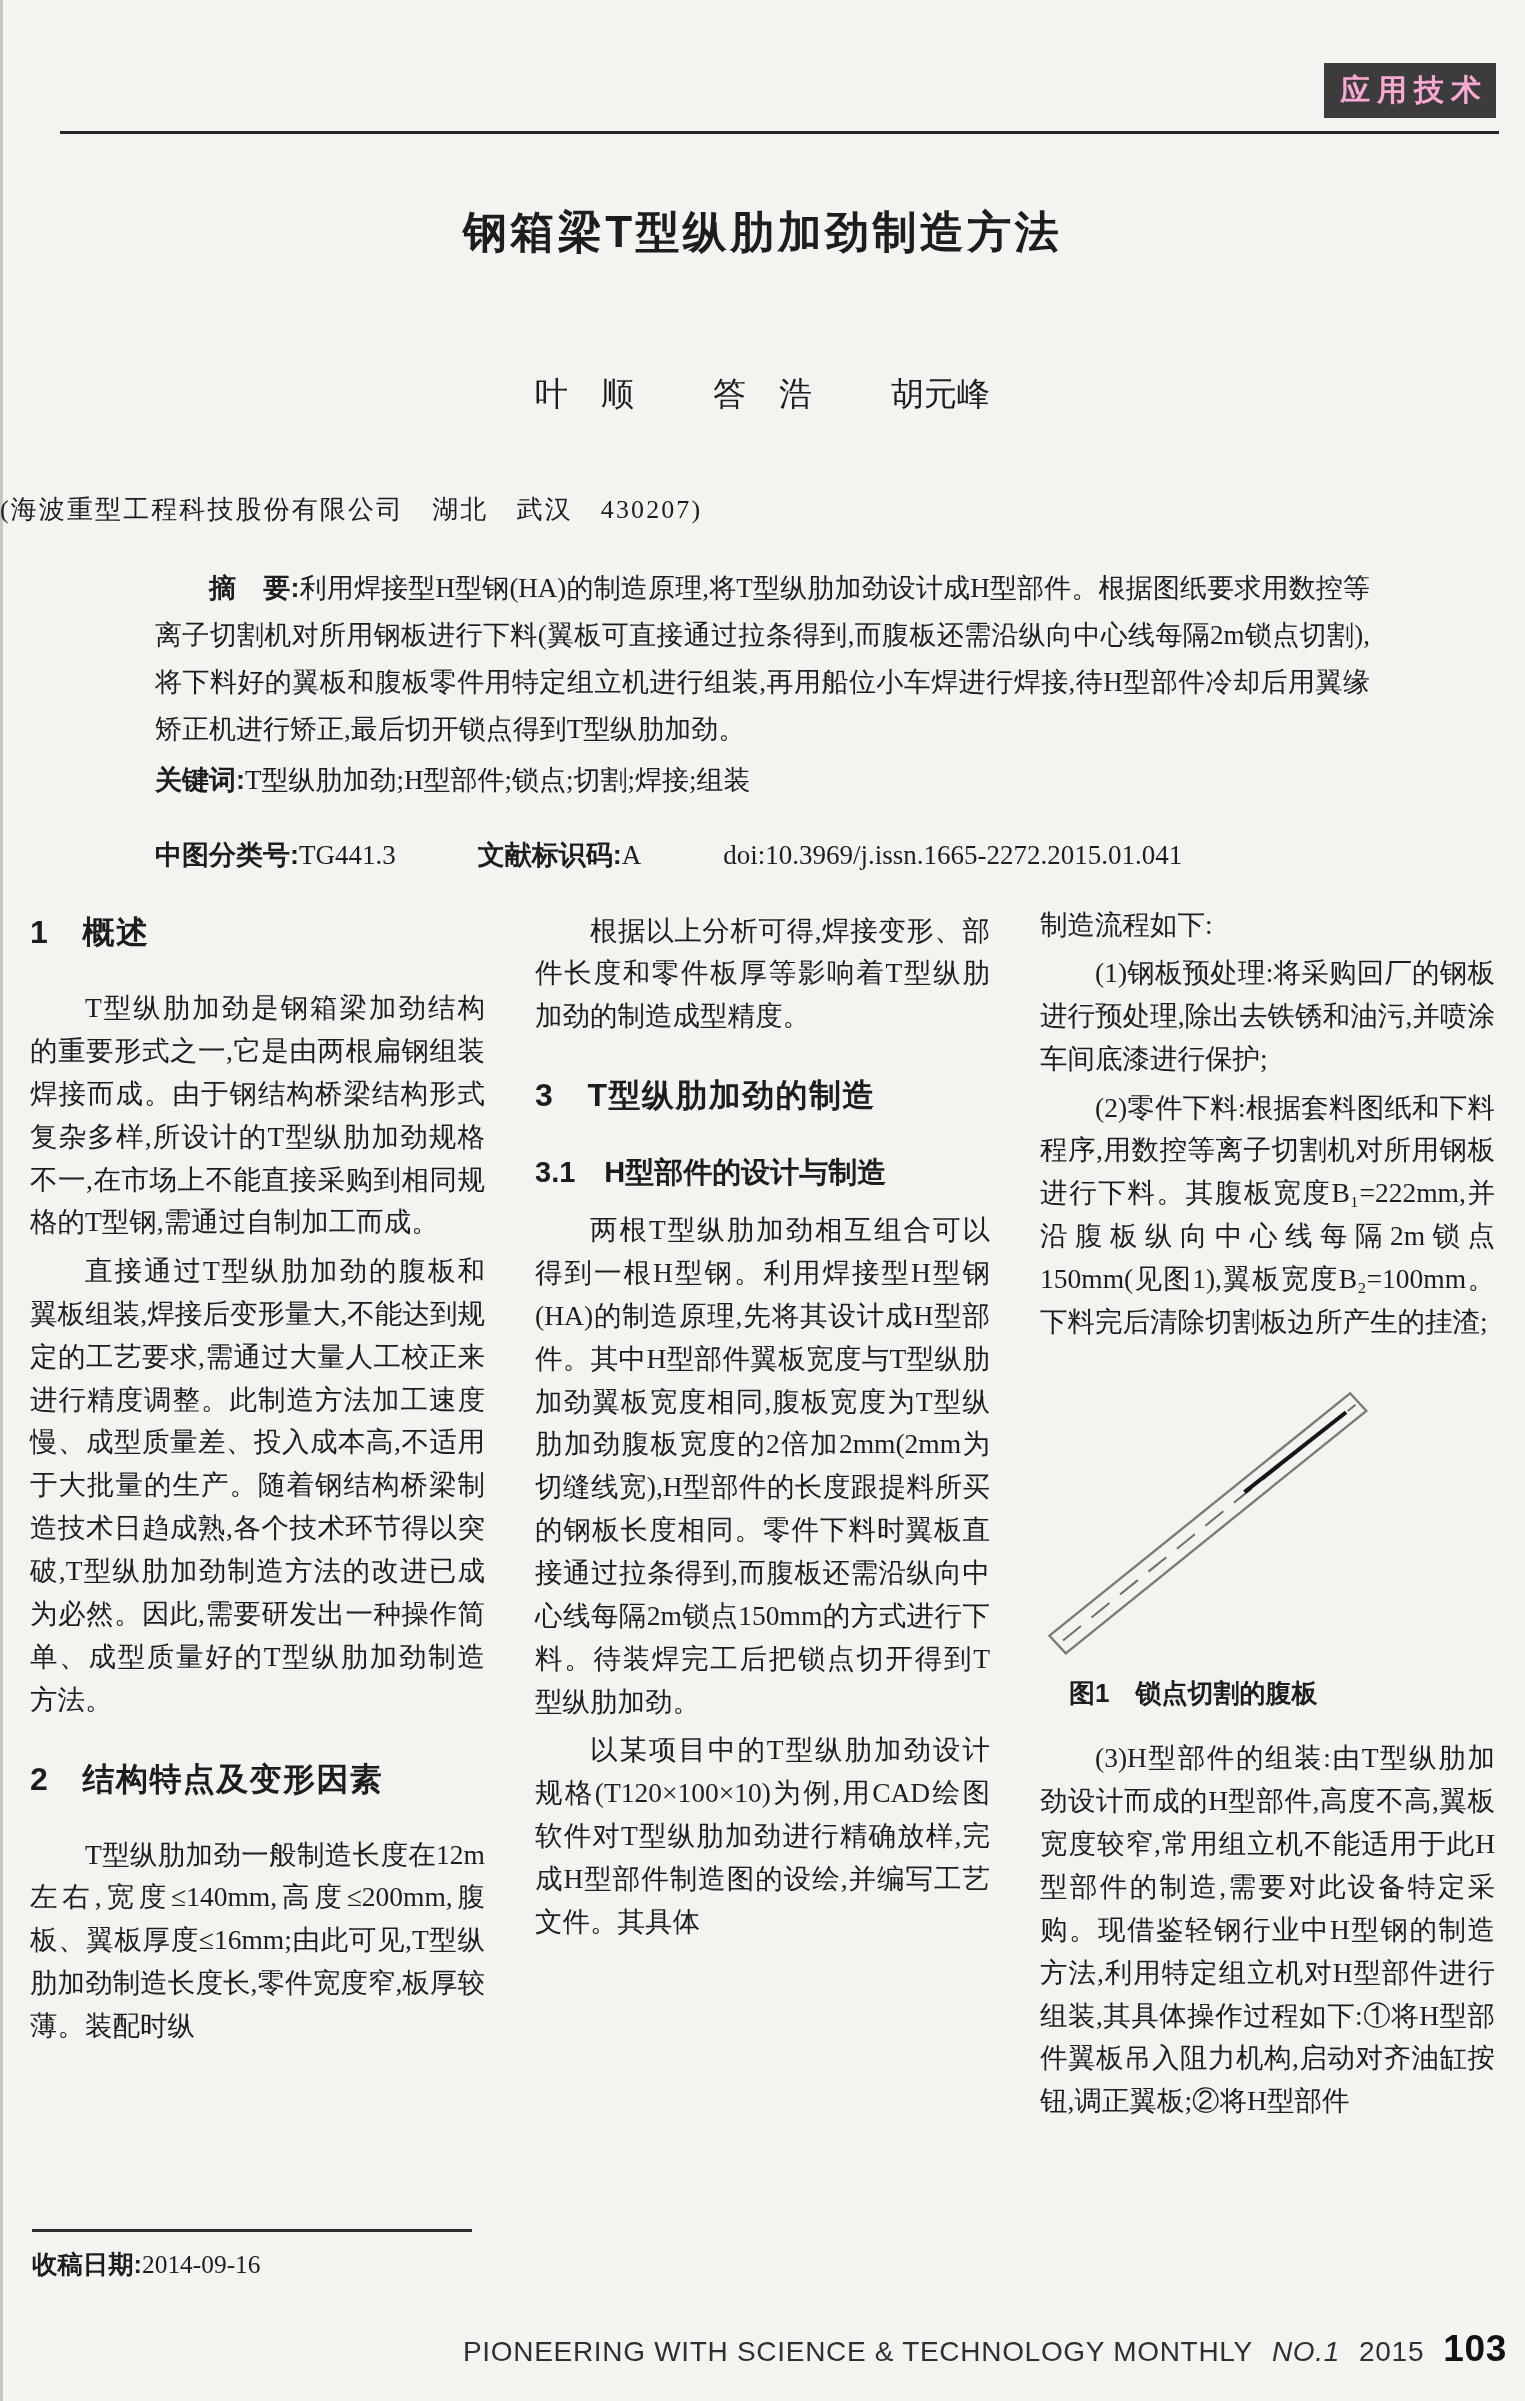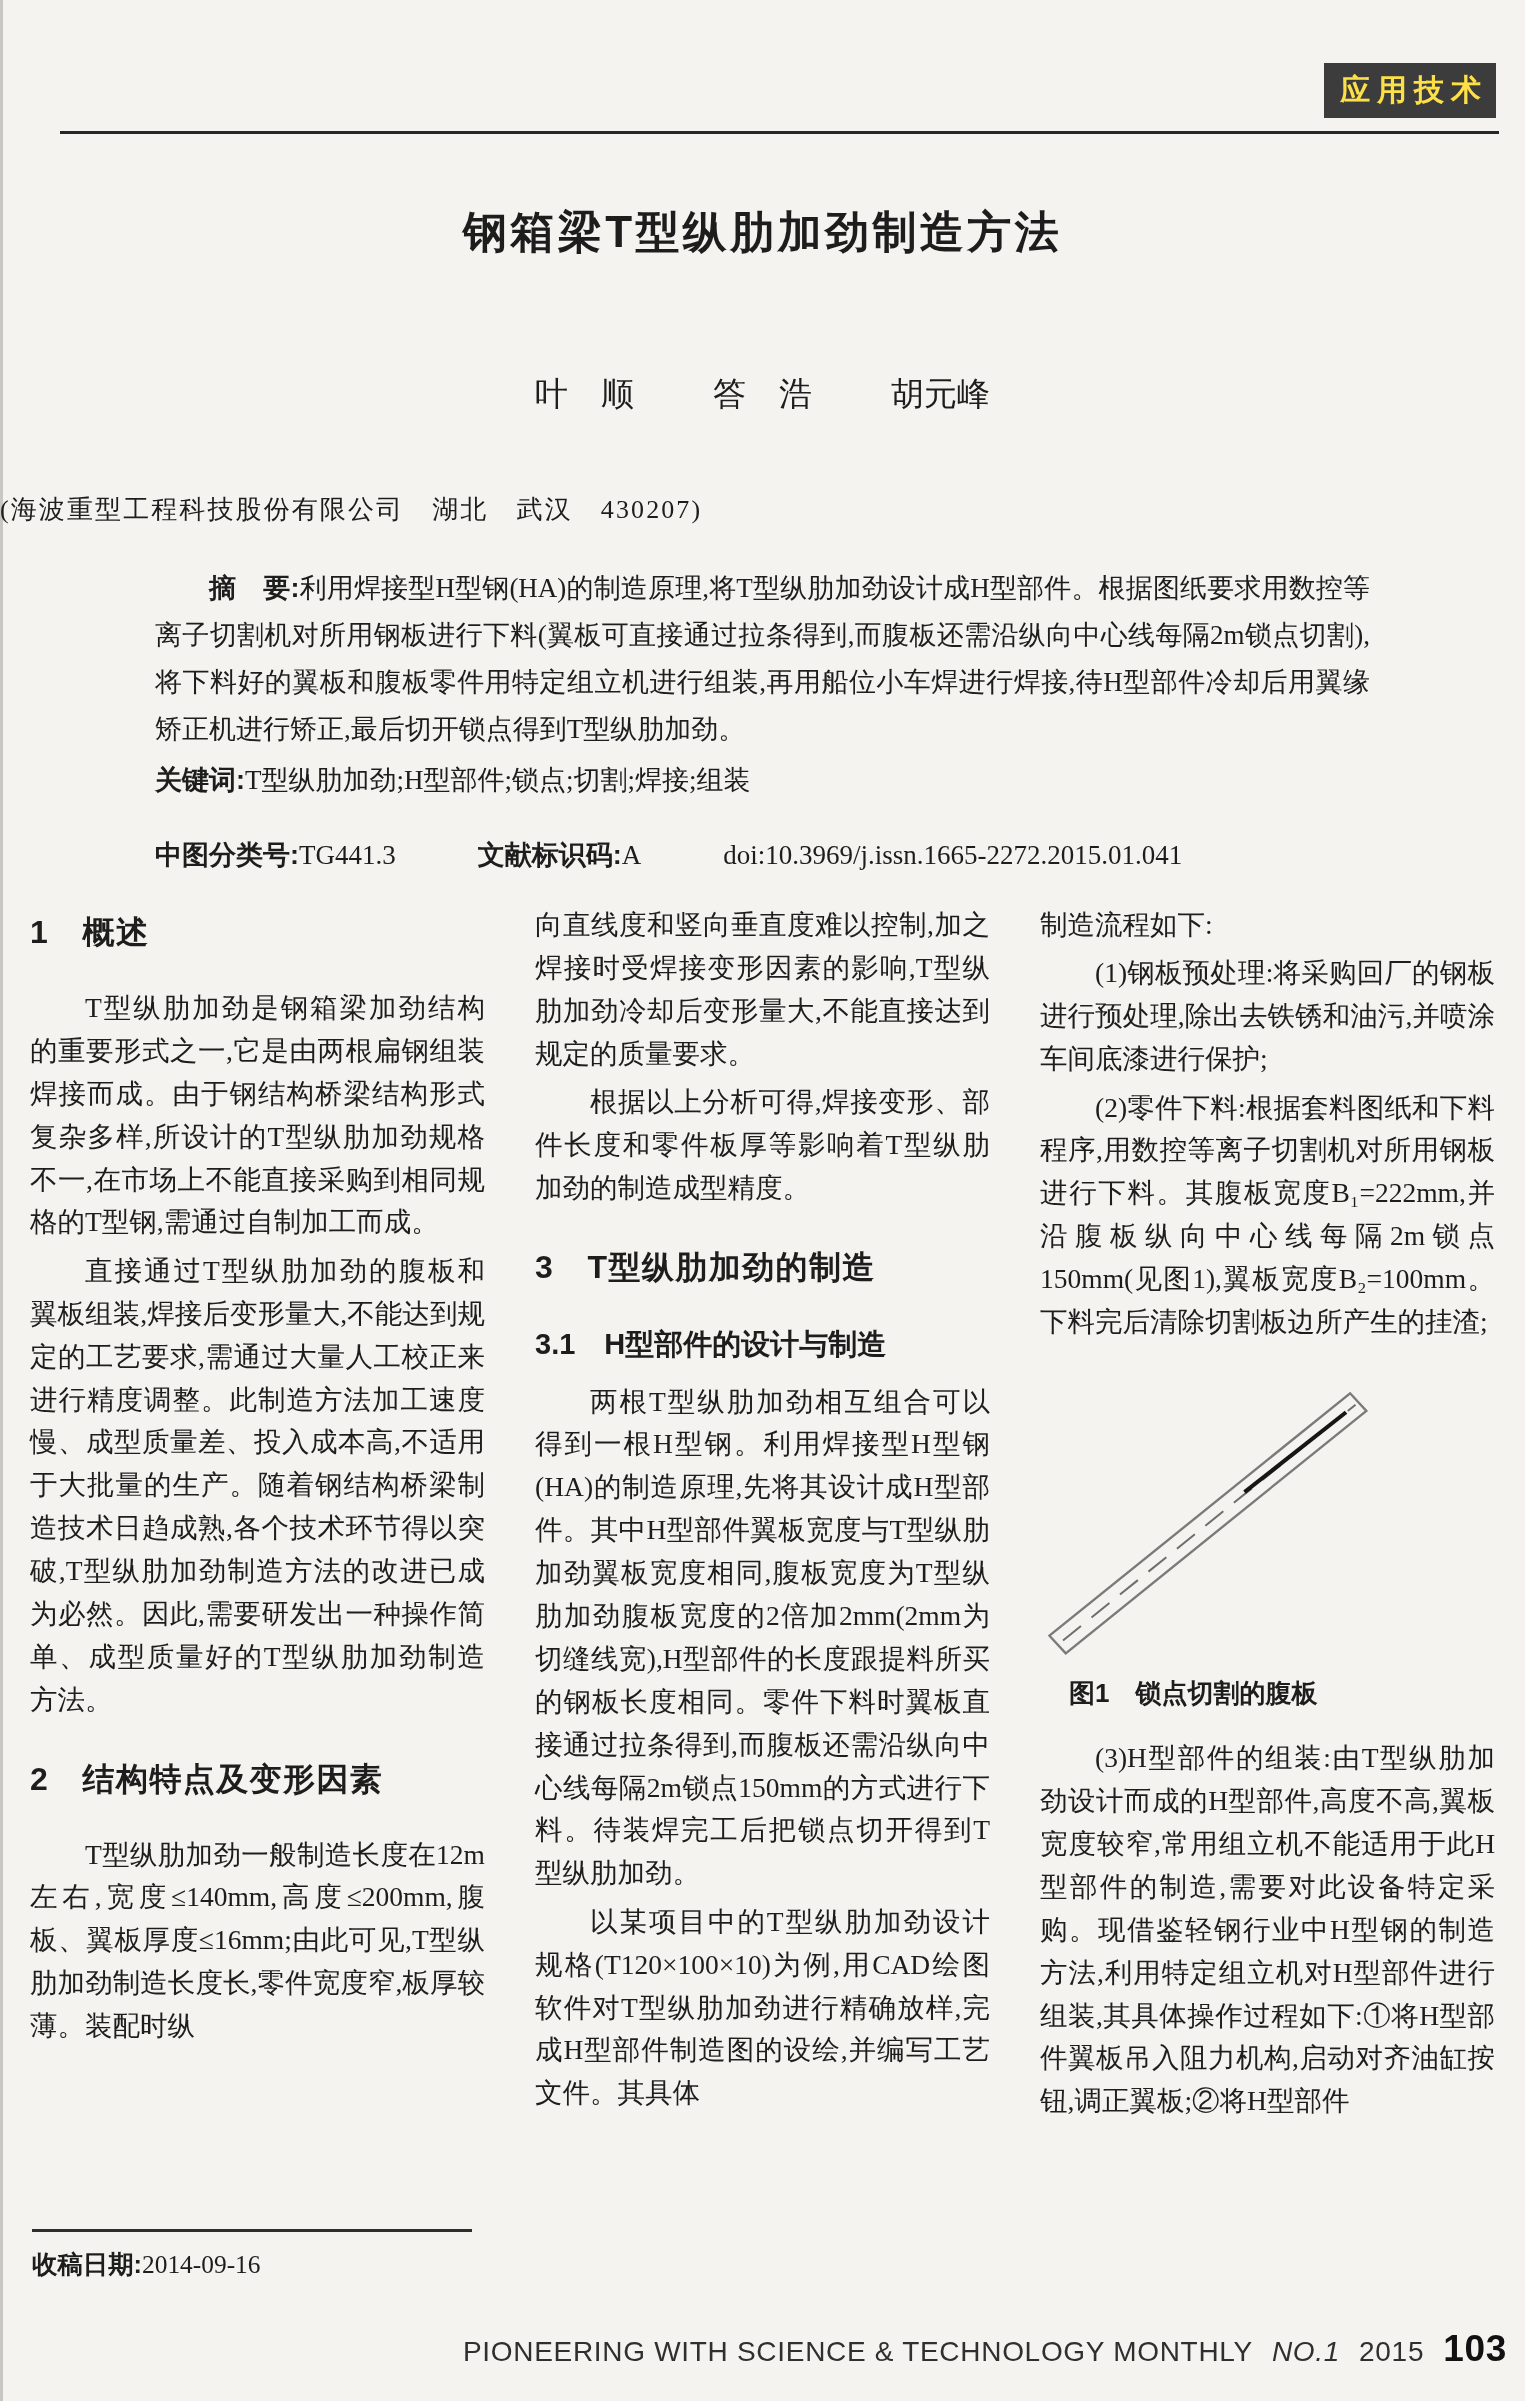--- a/index.html
+++ b/index.html
@@ -10,21 +10,21 @@
     font-family:"Liberation Serif","DejaVu Serif",serif;
     color:#1d1d1d;
     overflow:hidden;
   }
   .page::before {
     content:""; position:absolute; left:0; top:0; bottom:0; width:3.4px;
     background:#c9c7c2;
   }
   .badge {
     position:absolute; top:63px; right:29px;
-    background:#3c3c3c; color:#fde047;
+    background:#3c3c3c; color:#f9a8d4;
     font-family:"Liberation Sans","DejaVu Sans",sans-serif;
     font-weight:bold; font-size:30px; letter-spacing:6.9px;
     padding:6.9px 8.2px 6.9px 16.5px;
   }
   .head-rule {
     position:absolute; top:131px; left:60px; width:1439px; height:3.4px;
     background:#262626;
   }
   .title {
     position:absolute; top:203px; left:0; width:100%;
@@ -131,21 +131,20 @@
 
     <div class="col">
       <div class="sec-heading first">1　概述</div>
       <p>T型纵肋加劲是钢箱梁加劲结构的重要形式之一,它是由两根扁钢组装焊接而成。由于钢结构桥梁结构形式复杂多样,所设计的T型纵肋加劲规格不一,在市场上不能直接采购到相同规格的T型钢,需通过自制加工而成。</p>
       <p>直接通过T型纵肋加劲的腹板和翼板组装,焊接后变形量大,不能达到规定的工艺要求,需通过大量人工校正来进行精度调整。此制造方法加工速度慢、成型质量差、投入成本高,不适用于大批量的生产。随着钢结构桥梁制造技术日趋成熟,各个技术环节得以突破,T型纵肋加劲制造方法的改进已成为必然。因此,需要研发出一种操作简单、成型质量好的T型纵肋加劲制造方法。</p>
       <div class="sec-heading">2　结构特点及变形因素</div>
       <p>T型纵肋加劲一般制造长度在12m左右,宽度≤140mm,高度≤200mm,腹板、翼板厚度≤16mm;由此可见,T型纵肋加劲制造长度长,零件宽度窄,板厚较薄。装配时纵</p>
     </div>
 
     <div class="col">
-      <p class="cont">向直线度和竖向垂直度难以控制,加之焊接时受焊接变形因素的影响,T型纵肋加劲冷却后变形量大,不能直接达到规定的质量要求。</p>
       <p>根据以上分析可得,焊接变形、部件长度和零件板厚等影响着T型纵肋加劲的制造成型精度。</p>
       <div class="sec-heading">3　T型纵肋加劲的制造</div>
       <div class="sub-heading">3.1　H型部件的设计与制造</div>
       <p>两根T型纵肋加劲相互组合可以得到一根H型钢。利用焊接型H型钢(HA)的制造原理,先将其设计成H型部件。其中H型部件翼板宽度与T型纵肋加劲翼板宽度相同,腹板宽度为T型纵肋加劲腹板宽度的2倍加2mm(2mm为切缝线宽),H型部件的长度跟提料所买的钢板长度相同。零件下料时翼板直接通过拉条得到,而腹板还需沿纵向中心线每隔2m锁点150mm的方式进行下料。待装焊完工后把锁点切开得到T型纵肋加劲。</p>
       <p>以某项目中的T型纵肋加劲设计规格(T120×100×10)为例,用CAD绘图软件对T型纵肋加劲进行精确放样,完成H型部件制造图的设绘,并编写工艺文件。其具体</p>
     </div>
 
     <div class="col">
       <p class="cont">制造流程如下:</p>
       <p>(1)钢板预处理:将采购回厂的钢板进行预处理,除出去铁锈和油污,并喷涂车间底漆进行保护;</p>

